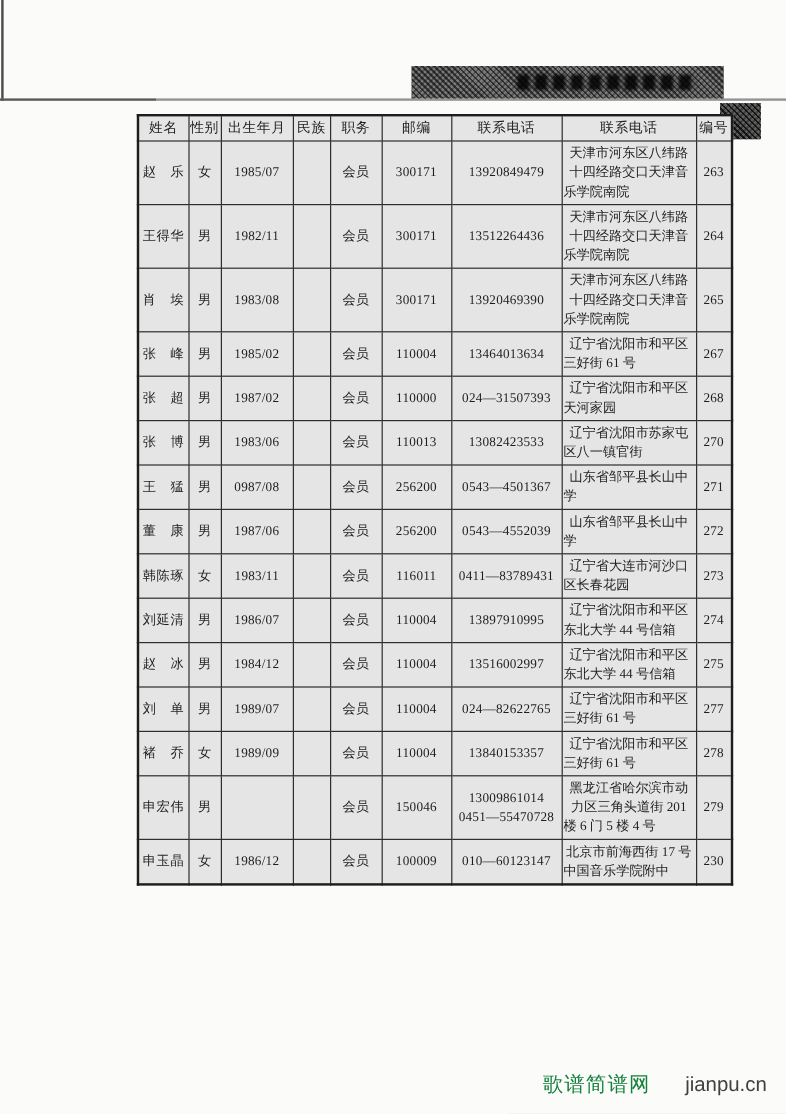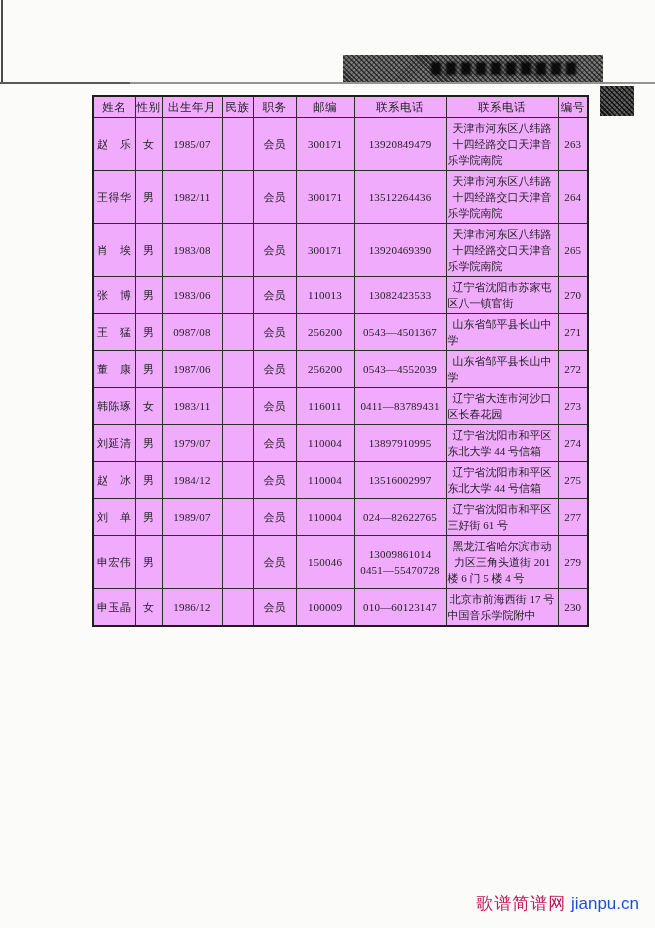--- a/index.html
+++ b/index.html
@@ -38,25 +38,25 @@
   
   .edge-tab {
     position:absolute; left:600px; top:86px; width:34px; height:30px;
     background:
       repeating-linear-gradient(45deg, rgba(10,10,10,.8) 0 1.5px, rgba(110,110,110,.3) 1.5px 3.5px),
       repeating-linear-gradient(-45deg, rgba(20,20,20,.6) 0 1.5px, rgba(120,120,120,.25) 1.5px 3.5px),
       #4c4c4c;
   }
   
   table.directory {
-    position:absolute; left:92px; top:95px;
+    position:absolute; left:114px; top:95px;
     width:495px;
     border-collapse:collapse;
     table-layout:fixed;
-    background:#f0abfc;
+    background:#e5e5e5;
   }
   table.directory th, table.directory td {
     border:1px solid #2d2d2d;
     font-size:11px;
     line-height:16px;
     vertical-align:middle;
     text-align:center;
     padding:2px 1px;
     overflow:hidden;
   }
@@ -77,22 +77,22 @@
   td.col-phone { white-space:pre-line; letter-spacing:.2px; }
   td.col-postal, td.col-birth, td.col-id { letter-spacing:.2px; }
   td.col-name { letter-spacing:.5px; }
   
   .watermark {
     position:absolute; right:16px; bottom:13px;
     font-size:17px;
     font-family:"Liberation Sans","DejaVu Sans",sans-serif;
     white-space:nowrap;
   }
-  .watermark .site-name { color:#be185d; letter-spacing:1px; }
-  .watermark .site-url  { color:#1d4ed8; text-decoration:none; }
+  .watermark .site-name { color:#15803d; letter-spacing:1px; }
+  .watermark .site-url  { color:#404040; text-decoration:none;margin-left:24px; }
 </style>
 </head>
 <body>
 
 <div class="left-edge-line"></div>
 <div class="top-rule"></div>
 
 <div class="header-band">
   <div class="band-smudge"></div>
 </div>
@@ -152,20 +152,42 @@
         <td class="col-gender">男</td>
         <td class="col-birth">1983/08</td>
         <td class="col-ethnicity"></td>
         <td class="col-position">会员</td>
         <td class="col-postal">300171</td>
         <td class="col-phone">13920469390</td>
         <td class="col-address">天津市河东区八纬路十四经路交口天津音乐学院南院</td>
         <td class="col-id">265</td>
       </tr>
       <tr>
+        <td class="col-name">张　峰</td>
+        <td class="col-gender">男</td>
+        <td class="col-birth">1985/02</td>
+        <td class="col-ethnicity"></td>
+        <td class="col-position">会员</td>
+        <td class="col-postal">110004</td>
+        <td class="col-phone">13464013634</td>
+        <td class="col-address">辽宁省沈阳市和平区三好街 61 号</td>
+        <td class="col-id">267</td>
+      </tr>
+      <tr>
+        <td class="col-name">张　超</td>
+        <td class="col-gender">男</td>
+        <td class="col-birth">1987/02</td>
+        <td class="col-ethnicity"></td>
+        <td class="col-position">会员</td>
+        <td class="col-postal">110000</td>
+        <td class="col-phone">024—31507393</td>
+        <td class="col-address">辽宁省沈阳市和平区天河家园</td>
+        <td class="col-id">268</td>
+      </tr>
+      <tr>
         <td class="col-name">张　博</td>
         <td class="col-gender">男</td>
         <td class="col-birth">1983/06</td>
         <td class="col-ethnicity"></td>
         <td class="col-position">会员</td>
         <td class="col-postal">110013</td>
         <td class="col-phone">13082423533</td>
         <td class="col-address">辽宁省沈阳市苏家屯区八一镇官街</td>
         <td class="col-id">270</td>
       </tr>
@@ -198,21 +220,21 @@
         <td class="col-ethnicity"></td>
         <td class="col-position">会员</td>
         <td class="col-postal">116011</td>
         <td class="col-phone">0411—83789431</td>
         <td class="col-address">辽宁省大连市河沙口区长春花园</td>
         <td class="col-id">273</td>
       </tr>
       <tr>
         <td class="col-name">刘延清</td>
         <td class="col-gender">男</td>
-        <td class="col-birth">1979/07</td>
+        <td class="col-birth">1986/07</td>
         <td class="col-ethnicity"></td>
         <td class="col-position">会员</td>
         <td class="col-postal">110004</td>
         <td class="col-phone">13897910995</td>
         <td class="col-address">辽宁省沈阳市和平区东北大学 44 号信箱</td>
         <td class="col-id">274</td>
       </tr>
       <tr>
         <td class="col-name">赵　冰</td>
         <td class="col-gender">男</td>
@@ -227,20 +249,31 @@
       <tr>
         <td class="col-name">刘　单</td>
         <td class="col-gender">男</td>
         <td class="col-birth">1989/07</td>
         <td class="col-ethnicity"></td>
         <td class="col-position">会员</td>
         <td class="col-postal">110004</td>
         <td class="col-phone">024—82622765</td>
         <td class="col-address">辽宁省沈阳市和平区三好街 61 号</td>
         <td class="col-id">277</td>
+      </tr>
+      <tr>
+        <td class="col-name">褚　乔</td>
+        <td class="col-gender">女</td>
+        <td class="col-birth">1989/09</td>
+        <td class="col-ethnicity"></td>
+        <td class="col-position">会员</td>
+        <td class="col-postal">110004</td>
+        <td class="col-phone">13840153357</td>
+        <td class="col-address">辽宁省沈阳市和平区三好街 61 号</td>
+        <td class="col-id">278</td>
       </tr>
       <tr>
         <td class="col-name">申宏伟</td>
         <td class="col-gender">男</td>
         <td class="col-birth"></td>
         <td class="col-ethnicity"></td>
         <td class="col-position">会员</td>
         <td class="col-postal">150046</td>
         <td class="col-phone">13009861014
 0451—55470728</td>

